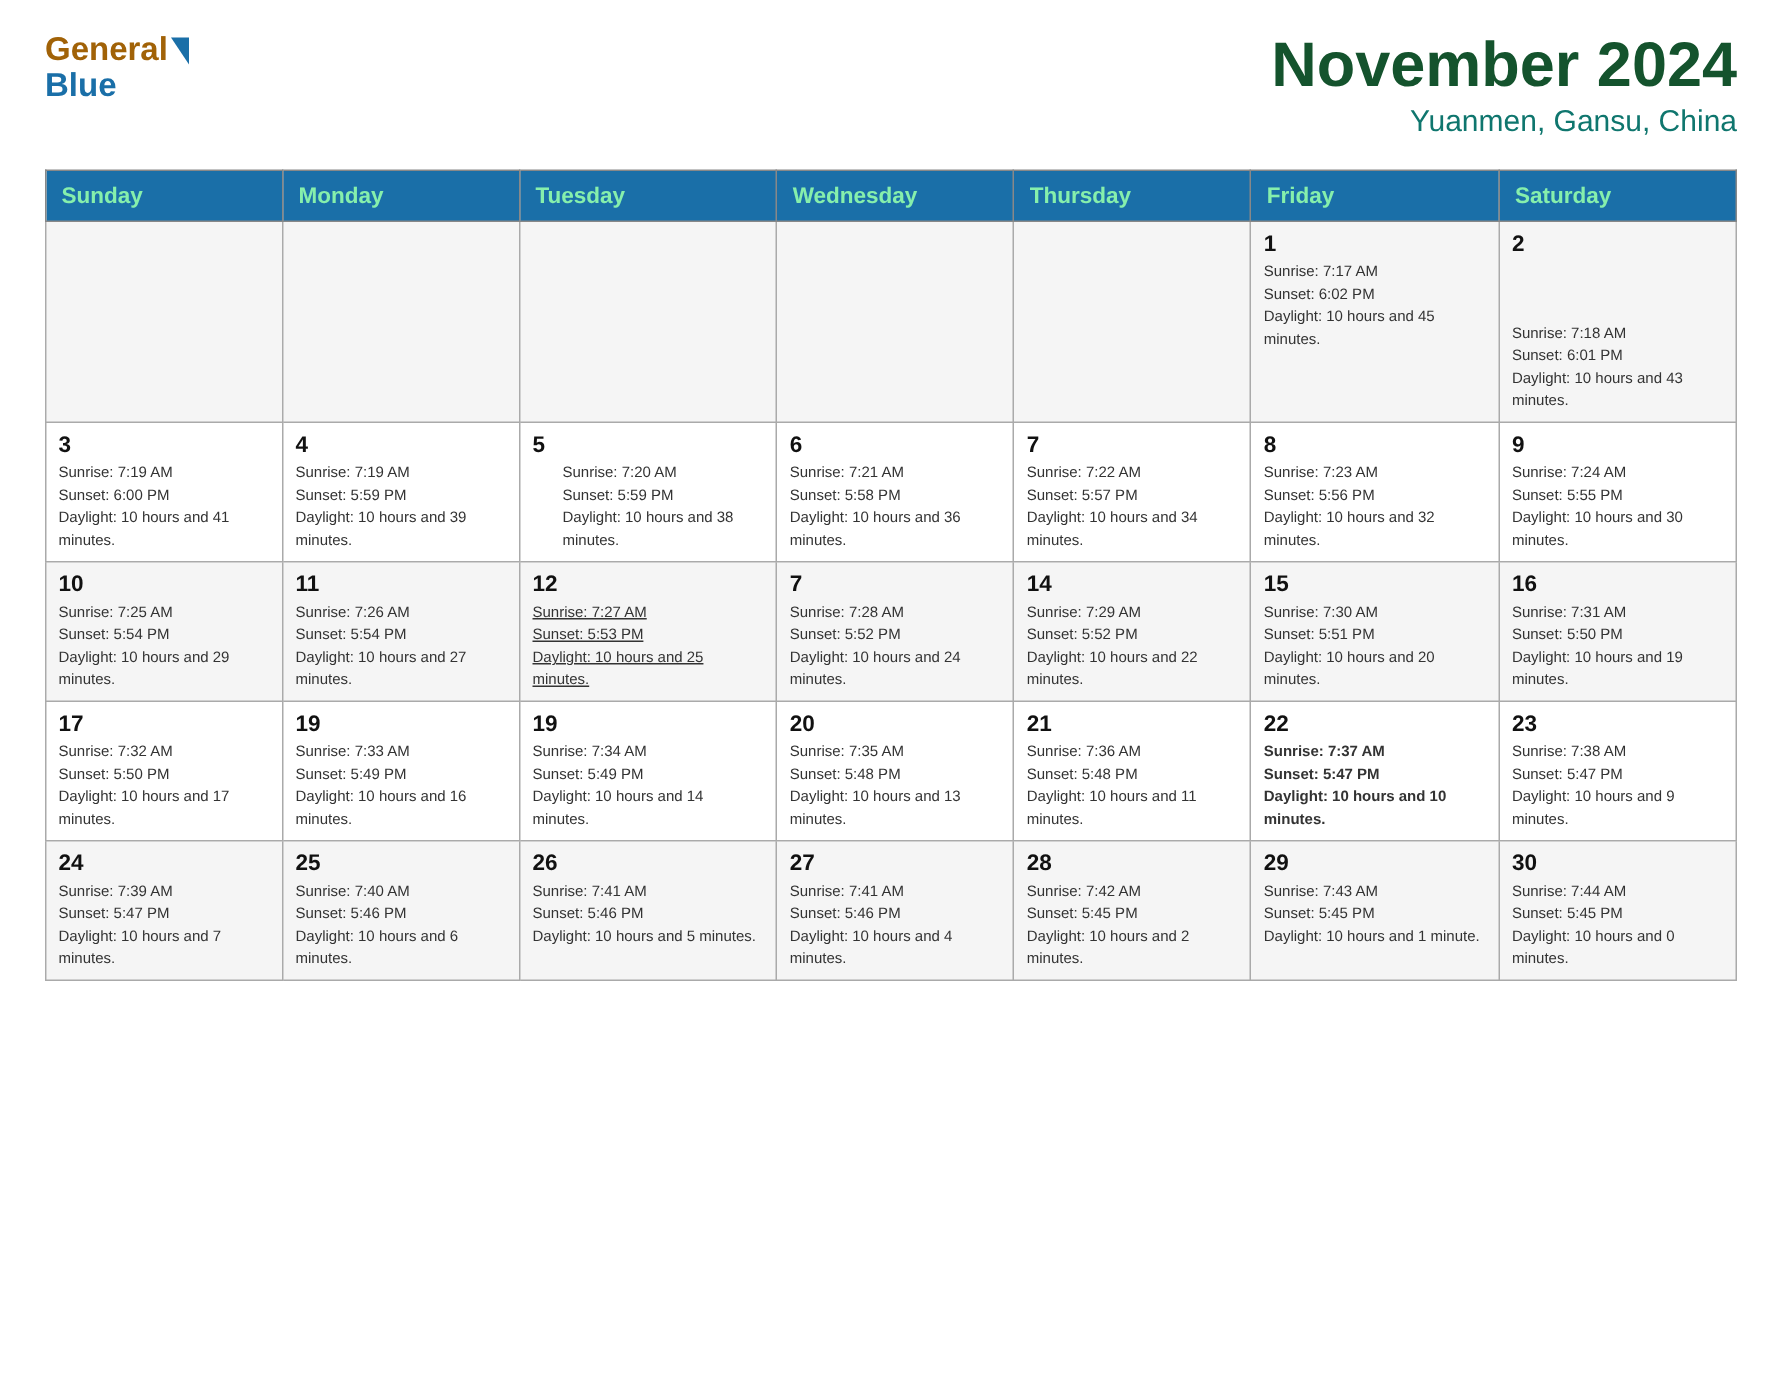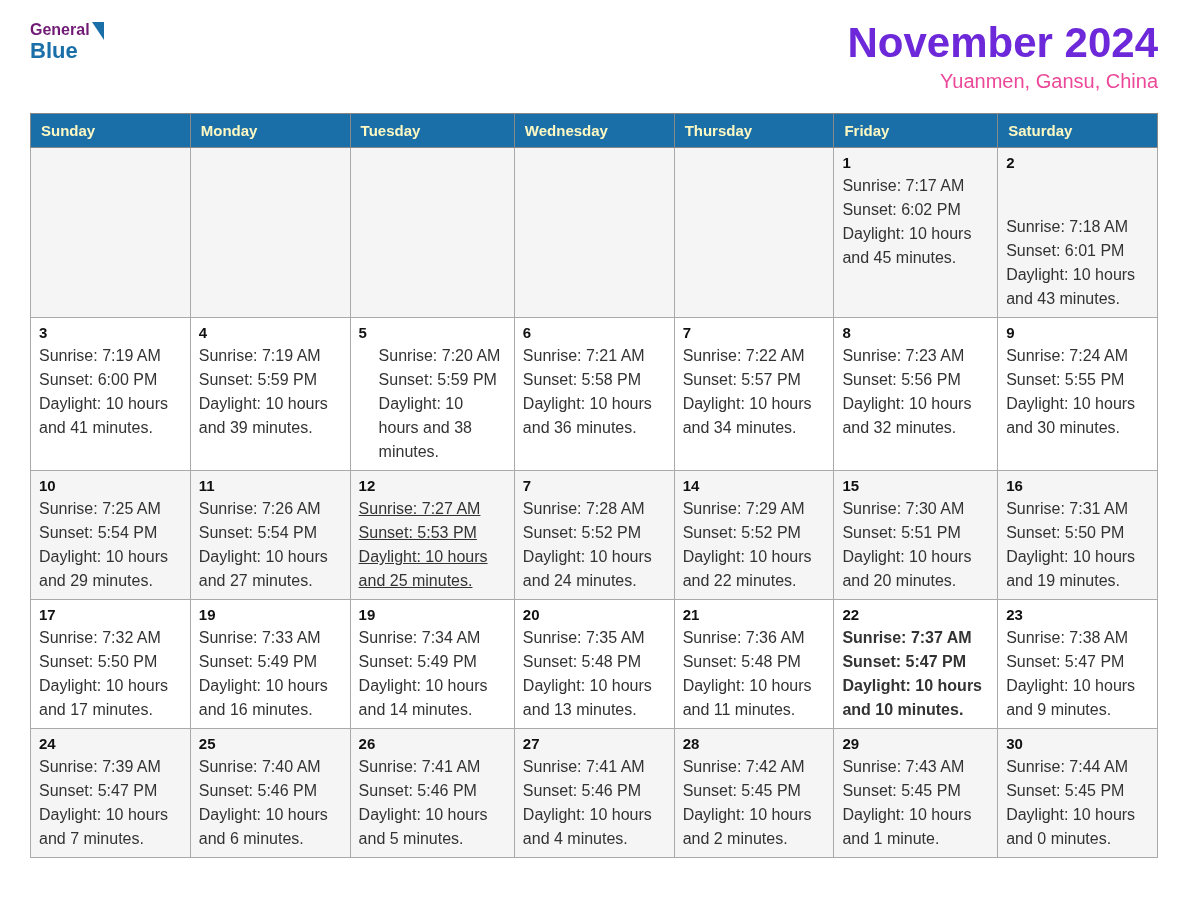--- a/index.html
+++ b/index.html
@@ -18,23 +18,23 @@
     .logo {
       display: flex;
       flex-direction: column;
       align-items: flex-start;
     }
     .logo-top {
       display: flex;
       align-items: center;
     }
     .logo-general {
-      font-size: 16px;
-      font-weight: bold;
-      color: #701a75;
+      font-size: 22px;
+      font-weight: bold;
+      color: #a16207;
     }
     .logo-arrow {
       width: 0;
       height: 0;
       border-left: 12px solid transparent;
       border-right: 0px solid transparent;
       border-top: 18px solid #1a6fa8;
       margin-left: 2px;
       margin-top: 2px;
     }
@@ -44,37 +44,37 @@
       color: #1a6fa8;
       margin-top: -2px;
       text-align: center;
     }
     .header-right {
       text-align: right;
     }
     .month-title {
       font-size: 42px;
       font-weight: bold;
-      color: #6d28d9;
+      color: #14532d;
       line-height: 1.1;
       margin-left: 12px;
     }
     .location-title {
       font-size: 20px;
-      color: #ec4899;
+      color: #0f766e;
       margin-top: 4px;
     }
     .calendar {
       width: 100%;
       border-collapse: collapse;
       border: 1px solid #888;
     }
     .calendar th {
       background-color: #1a6fa8;
-      color: #fef9c3;
+      color: #86efac;
       font-size: 15px;
       font-weight: bold;
       padding: 8px 10px;
       text-align: left;
       border: 1px solid #888;
     }
     .calendar td {
       vertical-align: top;
       padding: 6px 8px;
       font-size: 12.5px;
@@ -90,21 +90,21 @@
       background-color: #fff;
     }
     .day-num {
       font-size: 15px;
       font-weight: bold;
       color: #111;
       display: block;
       margin-bottom: 3px;
     }
     .day-info {
-      font-size: 16px;
+      font-size: 10px;
       color: #333;
       line-height: 1.5;
     }
     .empty-cell {
       background-color: #f5f5f5;
     }
   </style>
 </head>
 <body>
 

